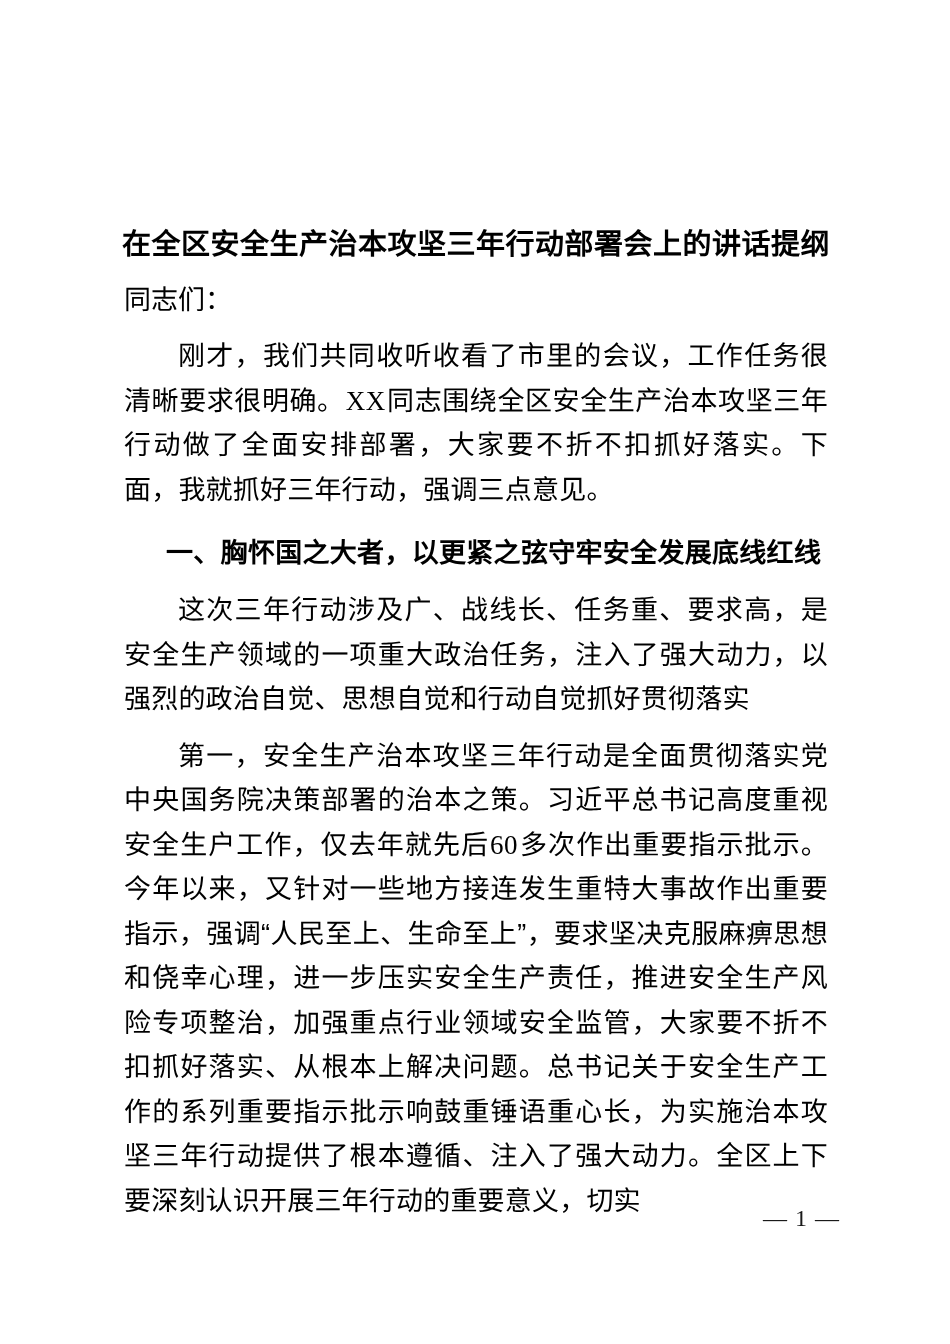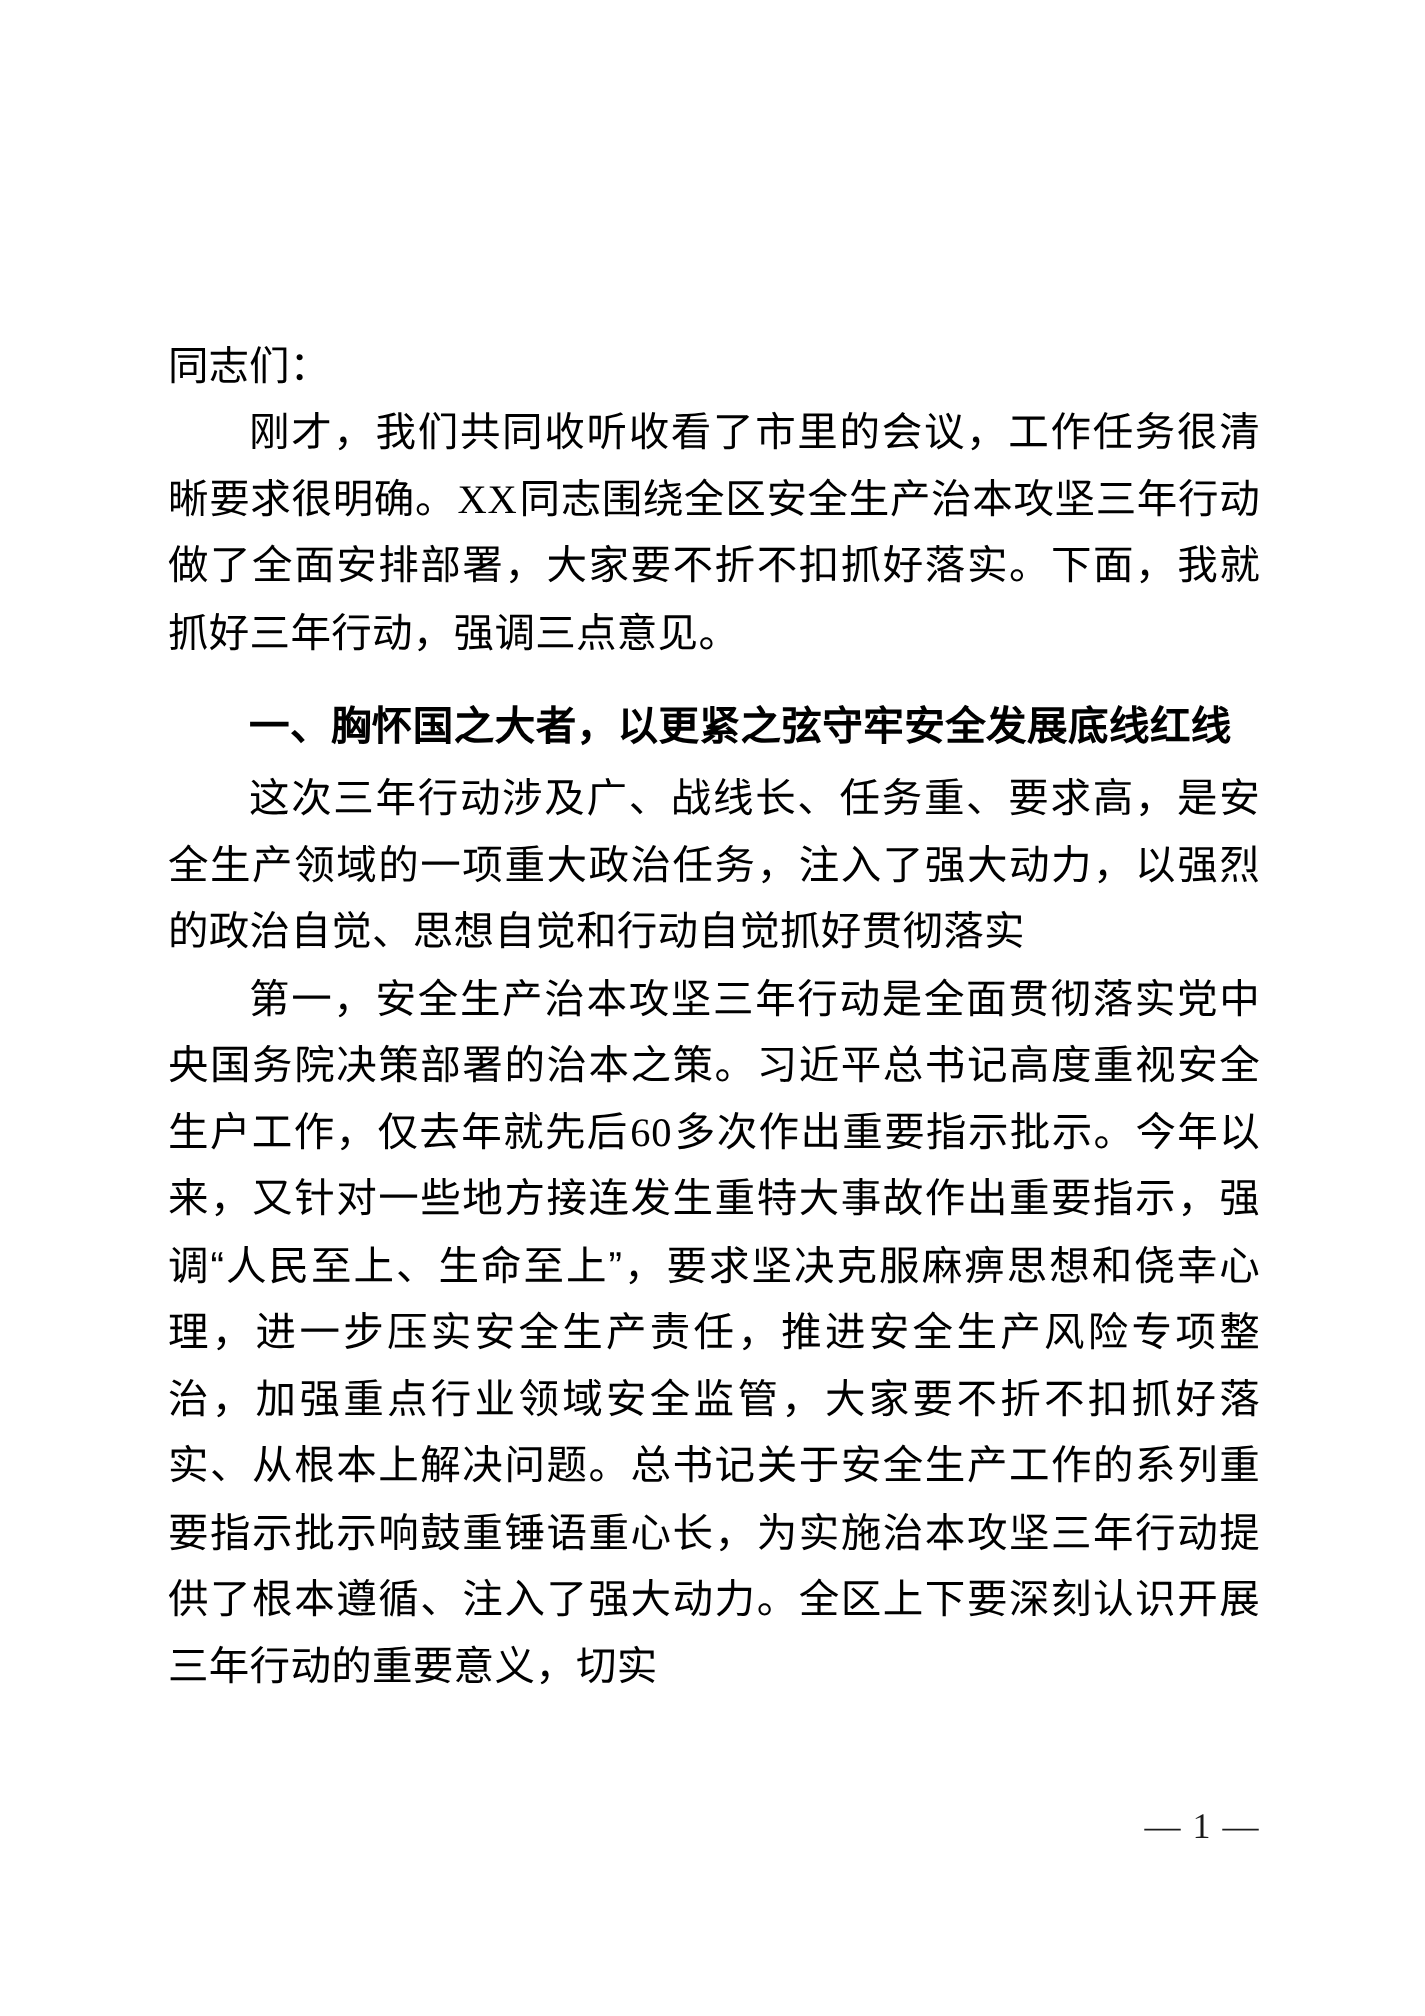--- a/index.html
+++ b/index.html
@@ -40,31 +40,31 @@
     letter-spacing: 0.5px;
     margin: 0 0 6px 0;
     white-space: nowrap;
   }
 
   .salutation {
     font-family: Liberation Serif, serif;
     font-weight: 300;
     font-size: 27px;
     line-height: 44px;
-    margin: 0;
+    margin: 12px;
     text-align: justify;
     text-align-last: left;
   }
 
   .body-para {
     font-family: "Liberation Sans", "DejaVu Sans", sans-serif;
     font-weight: 300;
     font-size: 27px;
     line-height: 44.5px;
-    margin: 0;
+    margin: 12px;
     text-indent: 2em;
     text-align: justify;
     text-align-last: left;
     letter-spacing: 0.2px;
     word-break: break-all;
   }
 
   .section-heading {
     font-family: "DejaVu Sans", "Liberation Sans", sans-serif;
     font-weight: bold;
@@ -95,20 +95,21 @@
     color: #1a1a1a;
   }
 </style>
 </head>
 <body>
 
 <div class="page">
 
   <div class="content">
 
+    <h1 class="doc-title">在全区安全生产治本攻坚三年行动部署会上的讲话提纲</h1>
 
     <p class="salutation">同志们：</p>
 
     <p class="body-para"><span>刚才，我们共同收听收看了市里的会议，工作任务很清晰要求很明确。</span><span class="lat">XX</span><span>同志围绕全区安全生产治本攻坚三年行动做了全面安排部署，大家要不折不扣抓好落实。下面，我就抓好三年行动，强调三点意见。</span></p>
 
     <h2 class="section-heading">一、胸怀国之大者，以更紧之弦守牢安全发展底线红线</h2>
 
     <p class="body-para">这次三年行动涉及广、战线长、任务重、要求高，是安全生产领域的一项重大政治任务，注入了强大动力，以强烈的政治自觉、思想自觉和行动自觉抓好贯彻落实</p>
 
     <p class="body-para"><span>第一，安全生产治本攻坚三年行动是全面贯彻落实党中央国务院决策部署的治本之策。习近平总书记高度重视安全生户工作，仅去年就先后</span><span class="lat">60</span><span>多次作出重要指示批示。今年以来，又针对一些地方接连发生重特大事故作出重要指示，强调“人民至上、生命至上”，要求坚决克服麻痹思想和侥幸心理，进一步压实安全生产责任，推进安全生产风险专项整治，加强重点行业领域安全监管，大家要不折不扣抓好落实、从根本上解决问题。总书记关于安全生产工作的系列重要指示批示响鼓重锤语重心长，为实施治本攻坚三年行动提供了根本遵循、注入了强大动力。全区上下要深刻认识开展三年行动的重要意义，切实</span></p>

